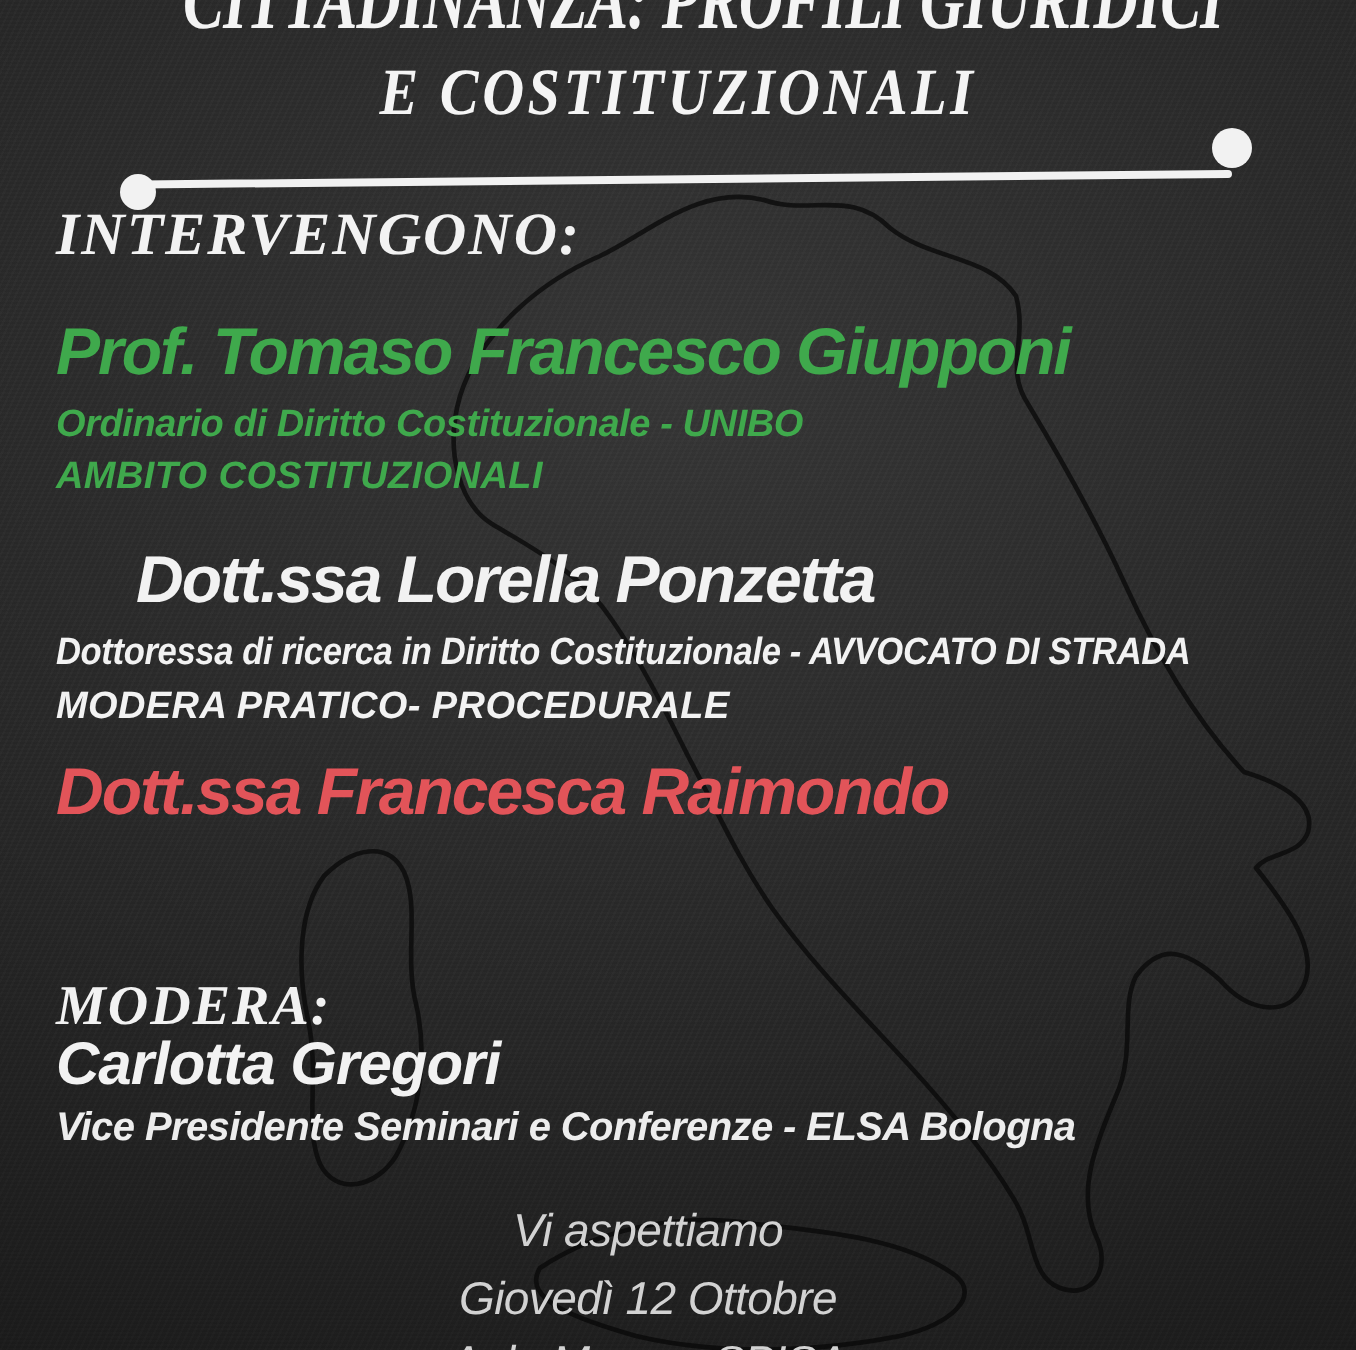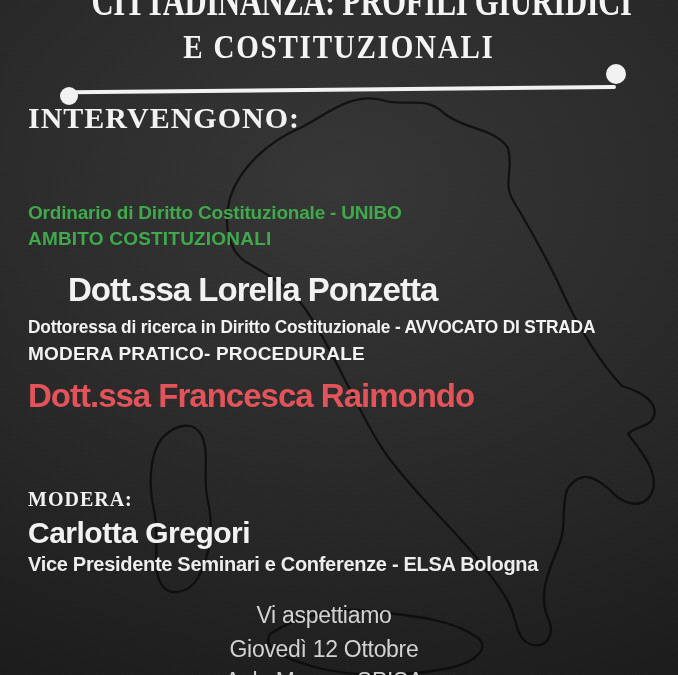--- a/index.html
+++ b/index.html
@@ -8,20 +8,21 @@
     background:#232323;
     font-family:"Liberation Sans", sans-serif;
   }
   .poster{
     position:absolute;inset:0;overflow:hidden;
     background:
       radial-gradient(ellipse 120% 90% at 50% 28%, rgba(255,255,255,0.07), rgba(0,0,0,0.0) 55%, rgba(0,0,0,0.38) 100%),
       repeating-linear-gradient(115deg, rgba(255,255,255,0.016) 0 1px, rgba(0,0,0,0.02) 1px 3px),
       repeating-linear-gradient(0deg, rgba(255,255,255,0.012) 0 1px, rgba(0,0,0,0.0) 1px 2px),
       #262626;
+    font-style: italic;
   }
   .map-svg{position:absolute;left:110px;top:86px;width:568px;height:600px;}
   .map-svg path{fill:none;stroke:rgba(8,8,8,0.75);stroke-width:2.3;stroke-linejoin:round;stroke-linecap:round;}
 
   .title{
     position:absolute;left:0;right:0;top:-20px;text-align:center;color:#f4f4f4;
     font-family:"Liberation Serif", serif;font-weight:700;
   }
   .title-l1{font-size:42px;line-height:1.0;letter-spacing:-0.5px;transform:scaleX(0.73);transform-origin:50% 50%;white-space:nowrap;}
   .title-l2{font-size:33px;line-height:1.0;letter-spacing:2px;margin-top:9px;transform:scaleX(0.88);transform-origin:50% 50%;white-space:nowrap;}
@@ -29,21 +30,21 @@
   .divider{position:absolute;left:60px;top:70px;width:566px;height:40px;}
   .divider .bar{position:absolute;left:9px;right:10px;top:15px;height:4px;background:#f2f2f2;border-radius:2px;transform:rotate(-0.55deg);transform-origin:right center;}
   .divider .dot-left{position:absolute;left:0;top:17px;width:18px;height:18px;border-radius:50%;background:#f2f2f2;}
   .divider .dot-right{position:absolute;right:0;top:-6px;width:20px;height:20px;border-radius:50%;background:#f2f2f2;}
 
   .label-serif{
     position:absolute;left:28px;color:#f2f2f2;
     font-family:"Liberation Serif", serif;font-weight:600;letter-spacing:1px;white-space:nowrap;
   }
   .intervengono{top:101px;font-size:30px;}
-  .modera{top:488px;font-size:20px;}
+  .modera{top:488px;font-size:28px;}
 
   .name{position:absolute;left:28px;font-size:33px;font-weight:700;letter-spacing:-1px;line-height:1.15;white-space:nowrap;}
   .role{position:absolute;left:28px;font-size:19px;font-weight:600;letter-spacing:-0.2px;line-height:1.25;white-space:nowrap;}
   .ambito{position:absolute;left:28px;font-size:19px;font-weight:600;letter-spacing:0.2px;line-height:1.25;white-space:nowrap;}
   .tight{transform:scaleX(0.91);transform-origin:0 50%;}
 
   .green{color:#3FA94C;}
   .white{color:#F2F2F2;}
   .red{color:#E25459;}
 
@@ -110,20 +111,21 @@
   </div>
 
   <div class="divider">
     <div class="dot-left"></div>
     <div class="bar"></div>
     <div class="dot-right"></div>
   </div>
 
   <div class="label-serif intervengono">INTERVENGONO:</div>
 
+  <div class="name green sp1-name">Prof. Tomaso Francesco Giupponi</div>
   <div class="role green sp1-role">Ordinario di Diritto Costituzionale - UNIBO</div>
   <div class="ambito green sp1-ambito">AMBITO COSTITUZIONALI</div>
 
   <div class="name white sp2-name">Dott.ssa Lorella Ponzetta</div>
   <div class="role white sp2-role tight">Dottoressa di ricerca in Diritto Costituzionale  - AVVOCATO DI STRADA</div>
   <div class="ambito white sp2-ambito">MODERA PRATICO- PROCEDURALE</div>
 
   <div class="name red sp3-name">Dott.ssa Francesca Raimondo</div>
 
   <div class="label-serif modera">MODERA:</div>

